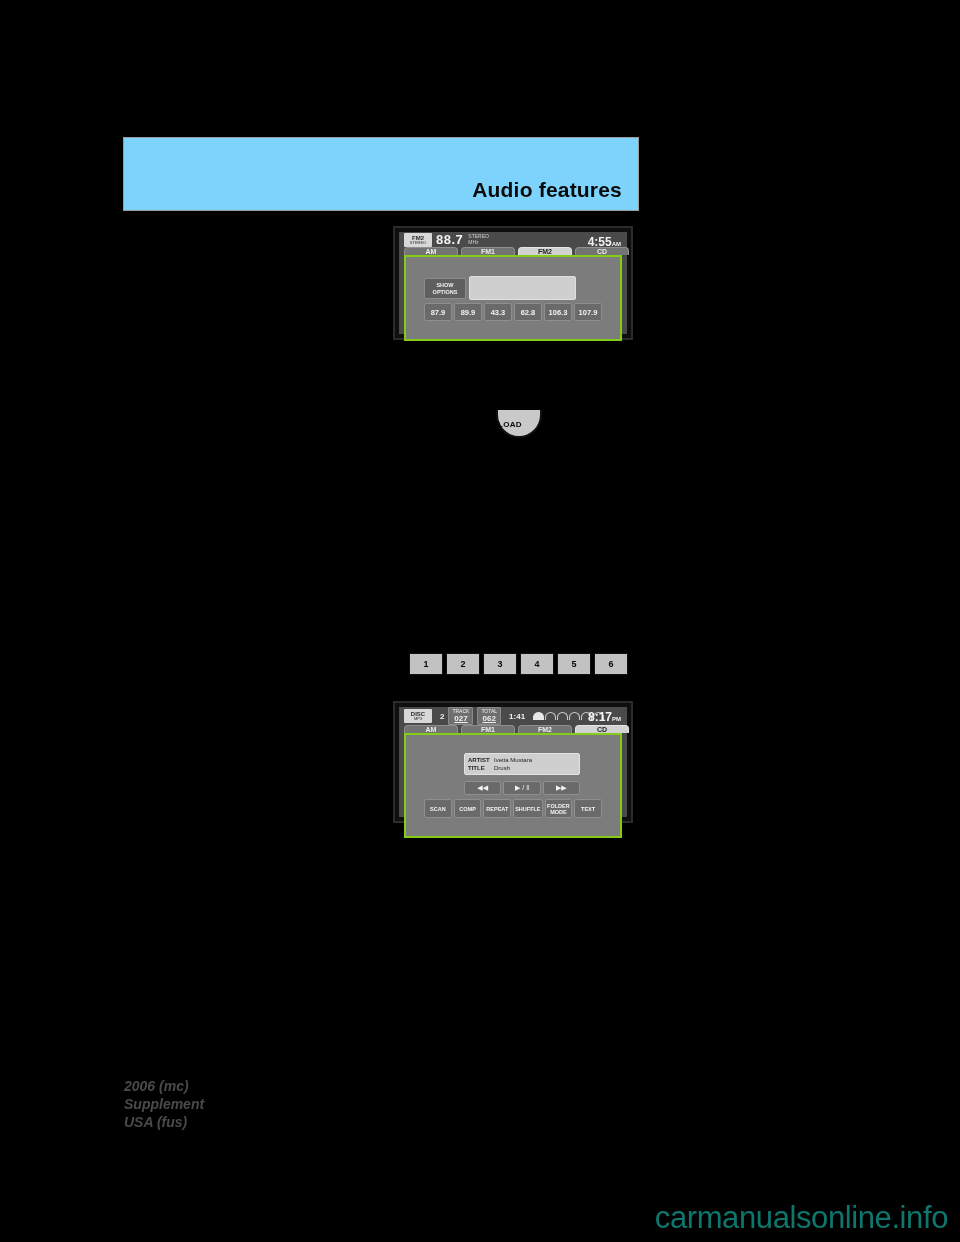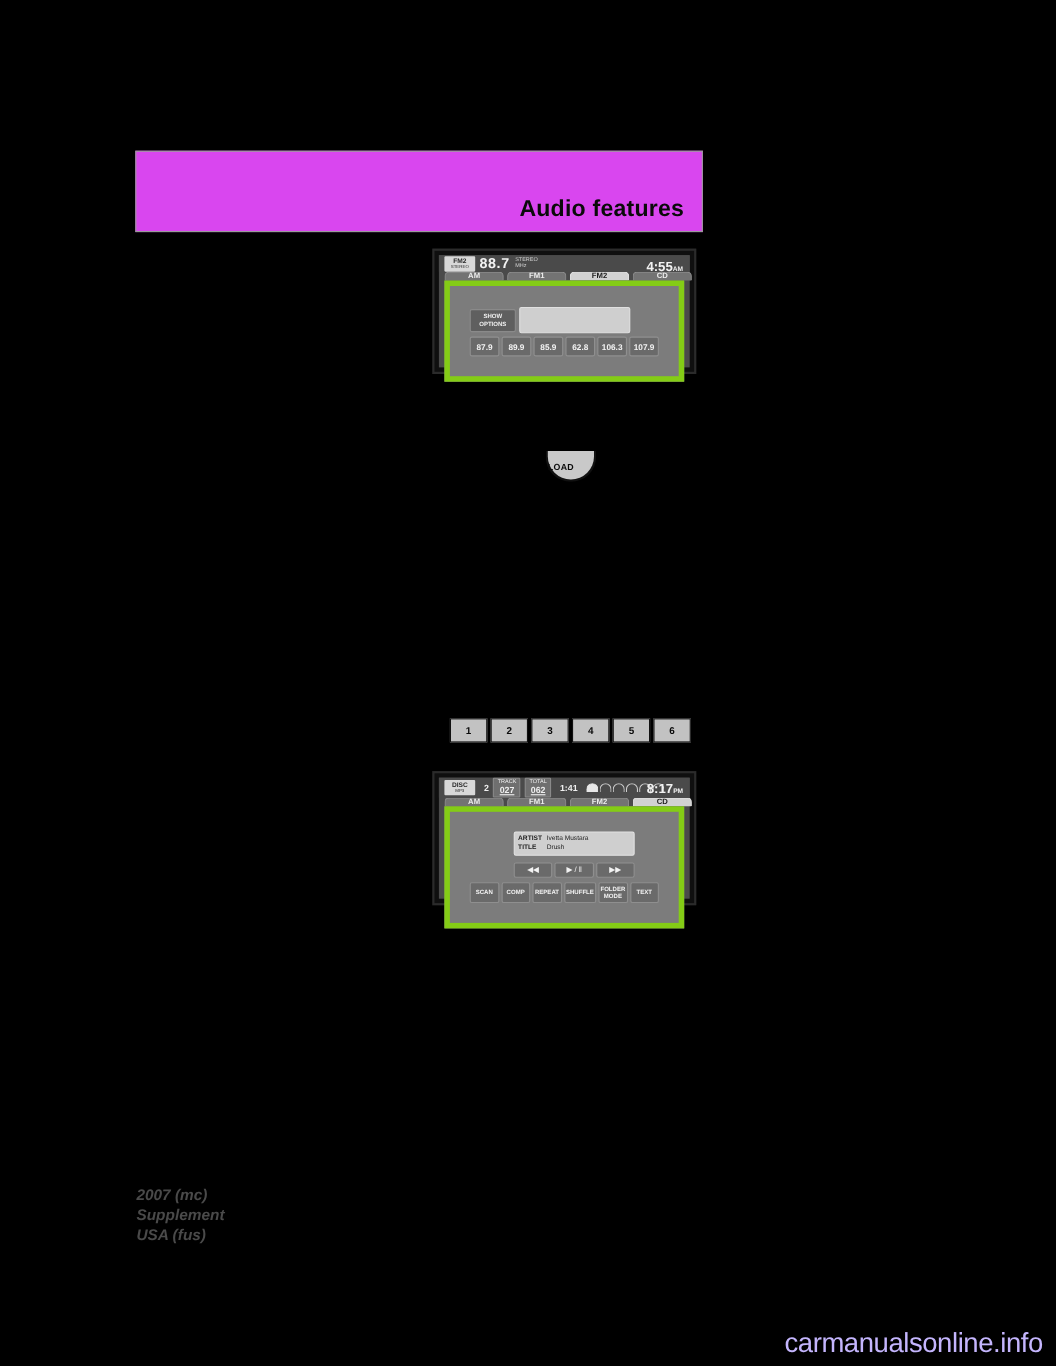--- a/index.html
+++ b/index.html
@@ -16,21 +16,21 @@
     color: #000;
   }
 
   
   .header-bar {
     position: absolute;
     left: 123px;
     top: 137px;
     width: 516px;
     height: 74px;
-    background: #d946ef;
+    background: #7dd3fc;
     border: 1px solid #9a9a9a;
     box-sizing: border-box;
   }
   .header-title {
     position: absolute;
     right: 16px;
     bottom: 8px;
     font-size: 21px;
     font-weight: bold;
     color: #0a0a0a;
@@ -165,21 +165,21 @@
     background: #d2d2d2;
     border-color: #e4e4e4;
     color: #1d1d1d;
   }
 
   
   .panel {
     flex: 1;
     margin: 0 5px 5px 5px;
     background: #7c7c7c;
-    border: 5px solid #84cc16;
+    border: 2px solid #84cc16;
     box-sizing: border-box;
     position: relative;
     display: flex;
     flex-direction: column;
     padding: 18px;
   }
 
   
   .radio-mid {
     flex: 1;
@@ -364,22 +364,22 @@
     font-style: italic;
     color: #4a4a4a;
     white-space: nowrap;
   }
 
   
   .watermark {
     position: absolute;
     right: 12px;
     bottom: 6px;
-    font-size: 25px;
-    color: #c4b5fd;
+    font-size: 31px;
+    color: #0f766e;
     letter-spacing: -0.4px;
     white-space: nowrap;
   }
 </style>
 </head>
 <body>
 
 <div class="header-bar">
   <div class="header-title">Audio features</div>
 </div>
@@ -417,21 +417,21 @@
             <span>OPTIONS</span>
           </div>
         </div>
         <div class="radio-mid-right">
           <div class="text-strip"></div>
         </div>
       </div>
       <div class="preset-row">
         <div class="preset">87.9</div>
         <div class="preset">89.9</div>
-        <div class="preset">85.9</div>
+        <div class="preset">43.3</div>
         <div class="preset">62.8</div>
         <div class="preset">106.3</div>
         <div class="preset">107.9</div>
       </div>
     </div>
   </div>
 </div>
 
 <div class="load-wrap">
   <div class="load-btn">
@@ -525,18 +525,18 @@
         </div>
         <div class="func-btn">
           <span>TEXT</span>
         </div>
       </div>
     </div>
   </div>
 </div>
 
 <div class="footer">
-  <div class="footer-line">2007 (mc)</div>
+  <div class="footer-line">2006 (mc)</div>
   <div class="footer-line">Supplement</div>
   <div class="footer-line">USA (fus)</div>
 </div>
 
 <div class="watermark">carmanualsonline.info</div>
 
 </body></html>

